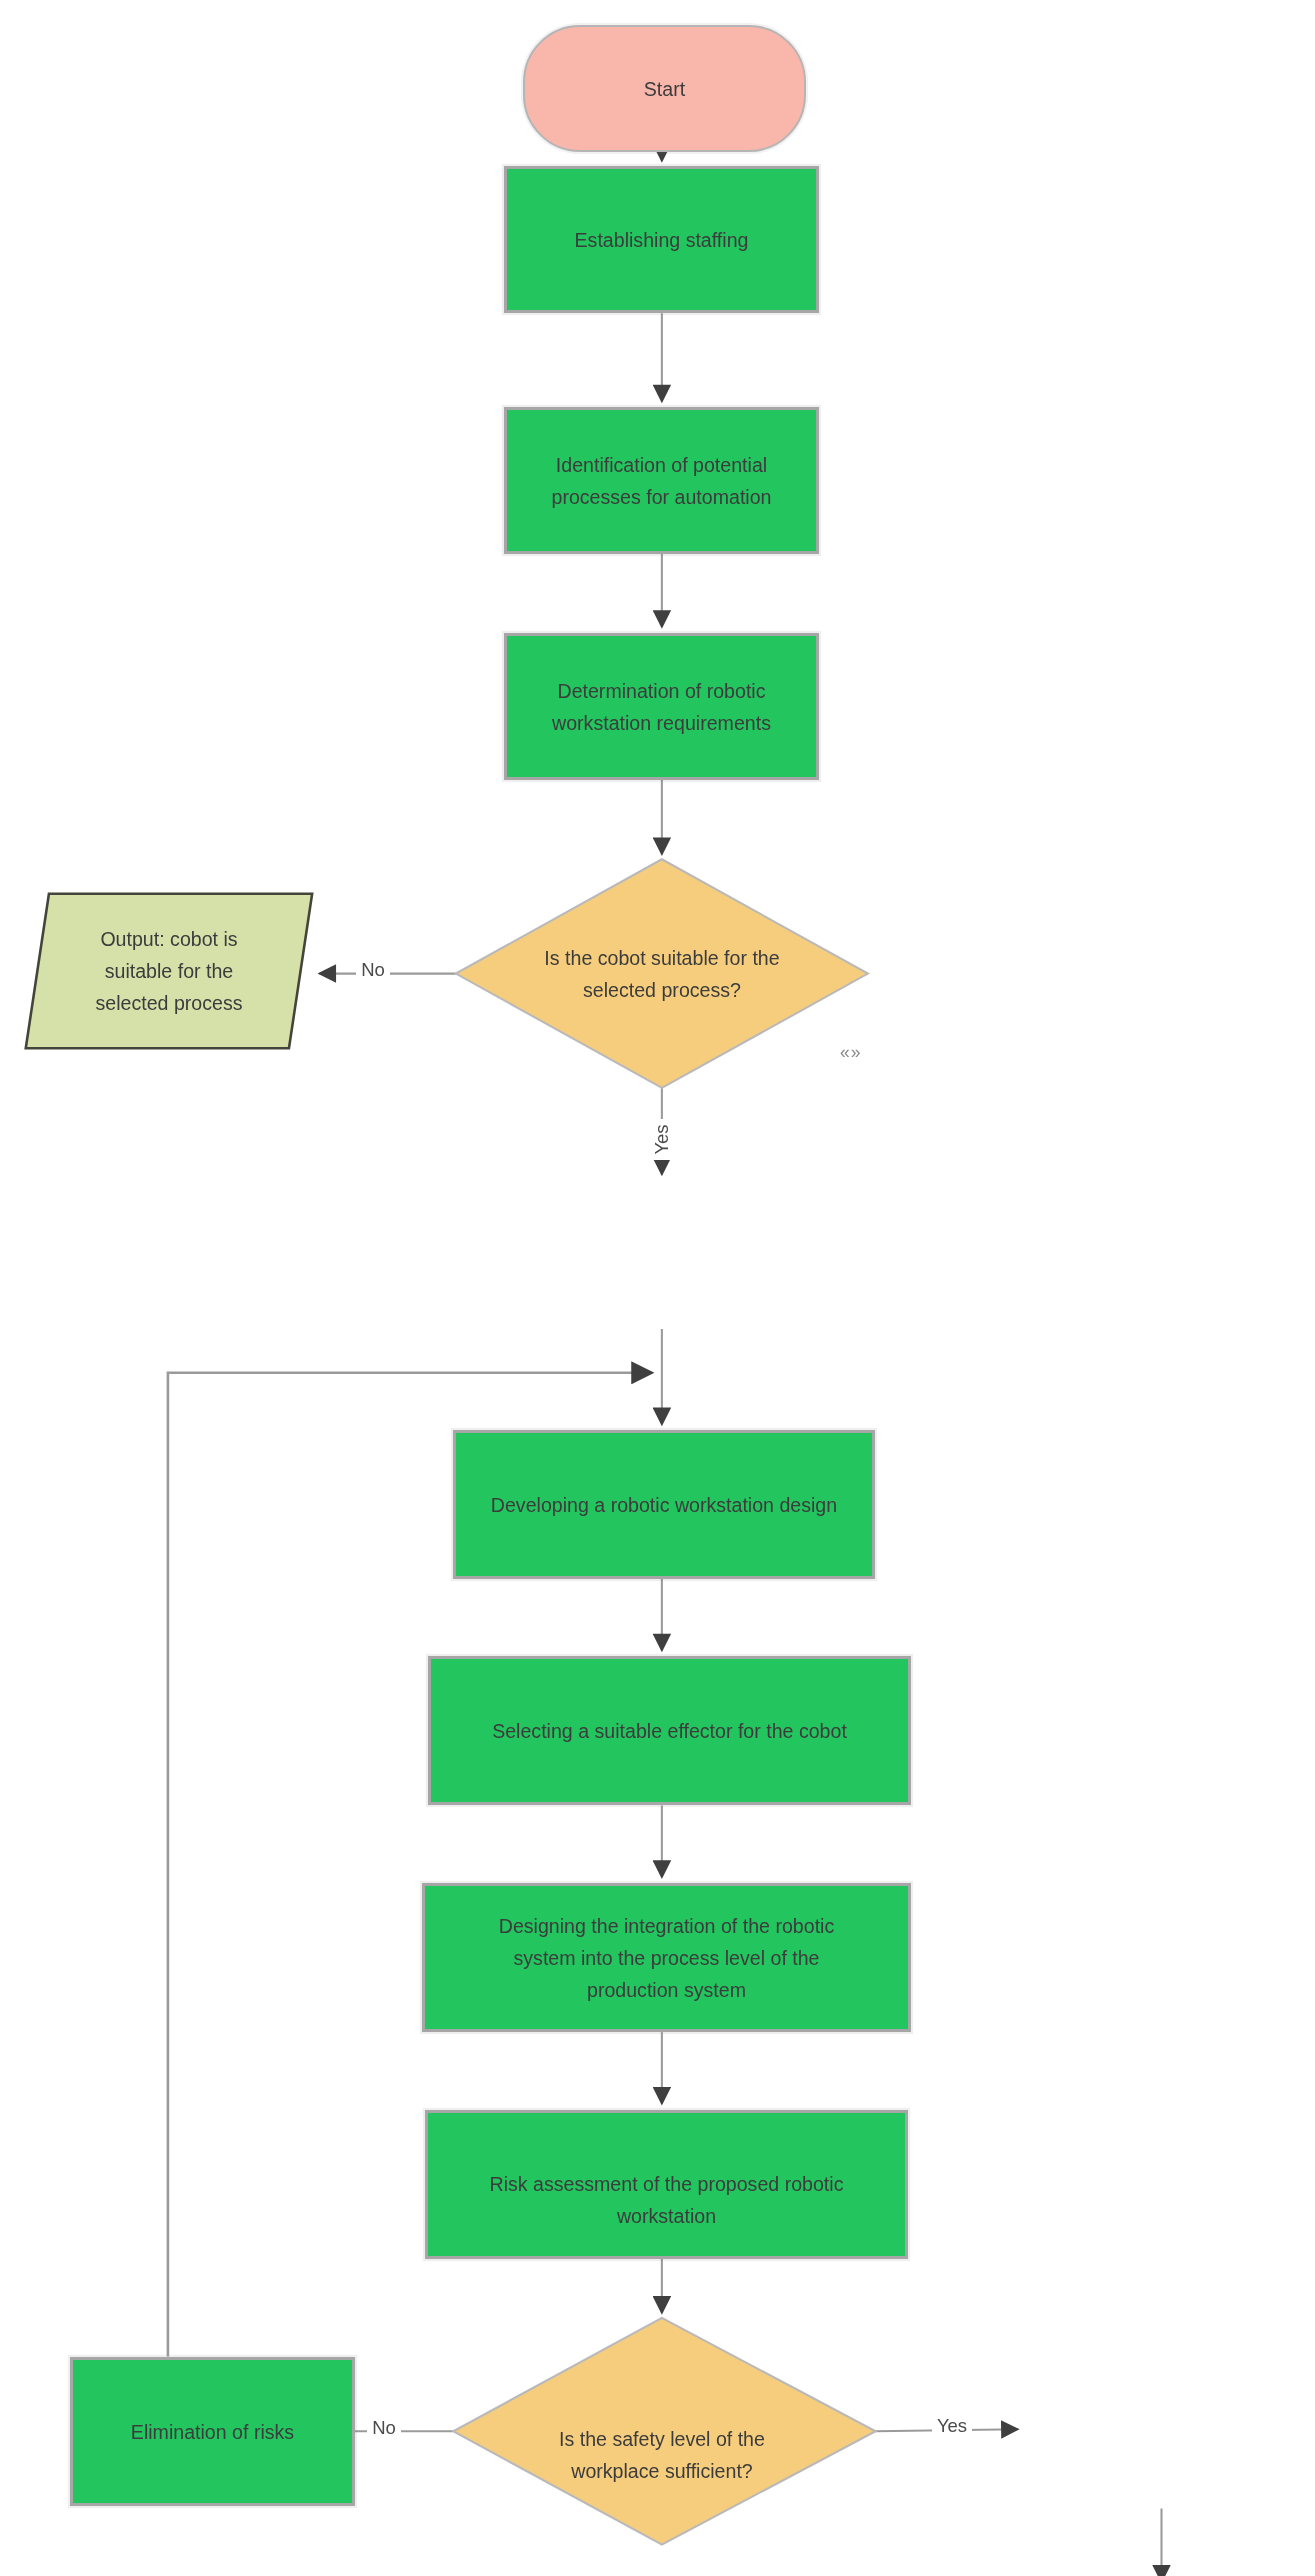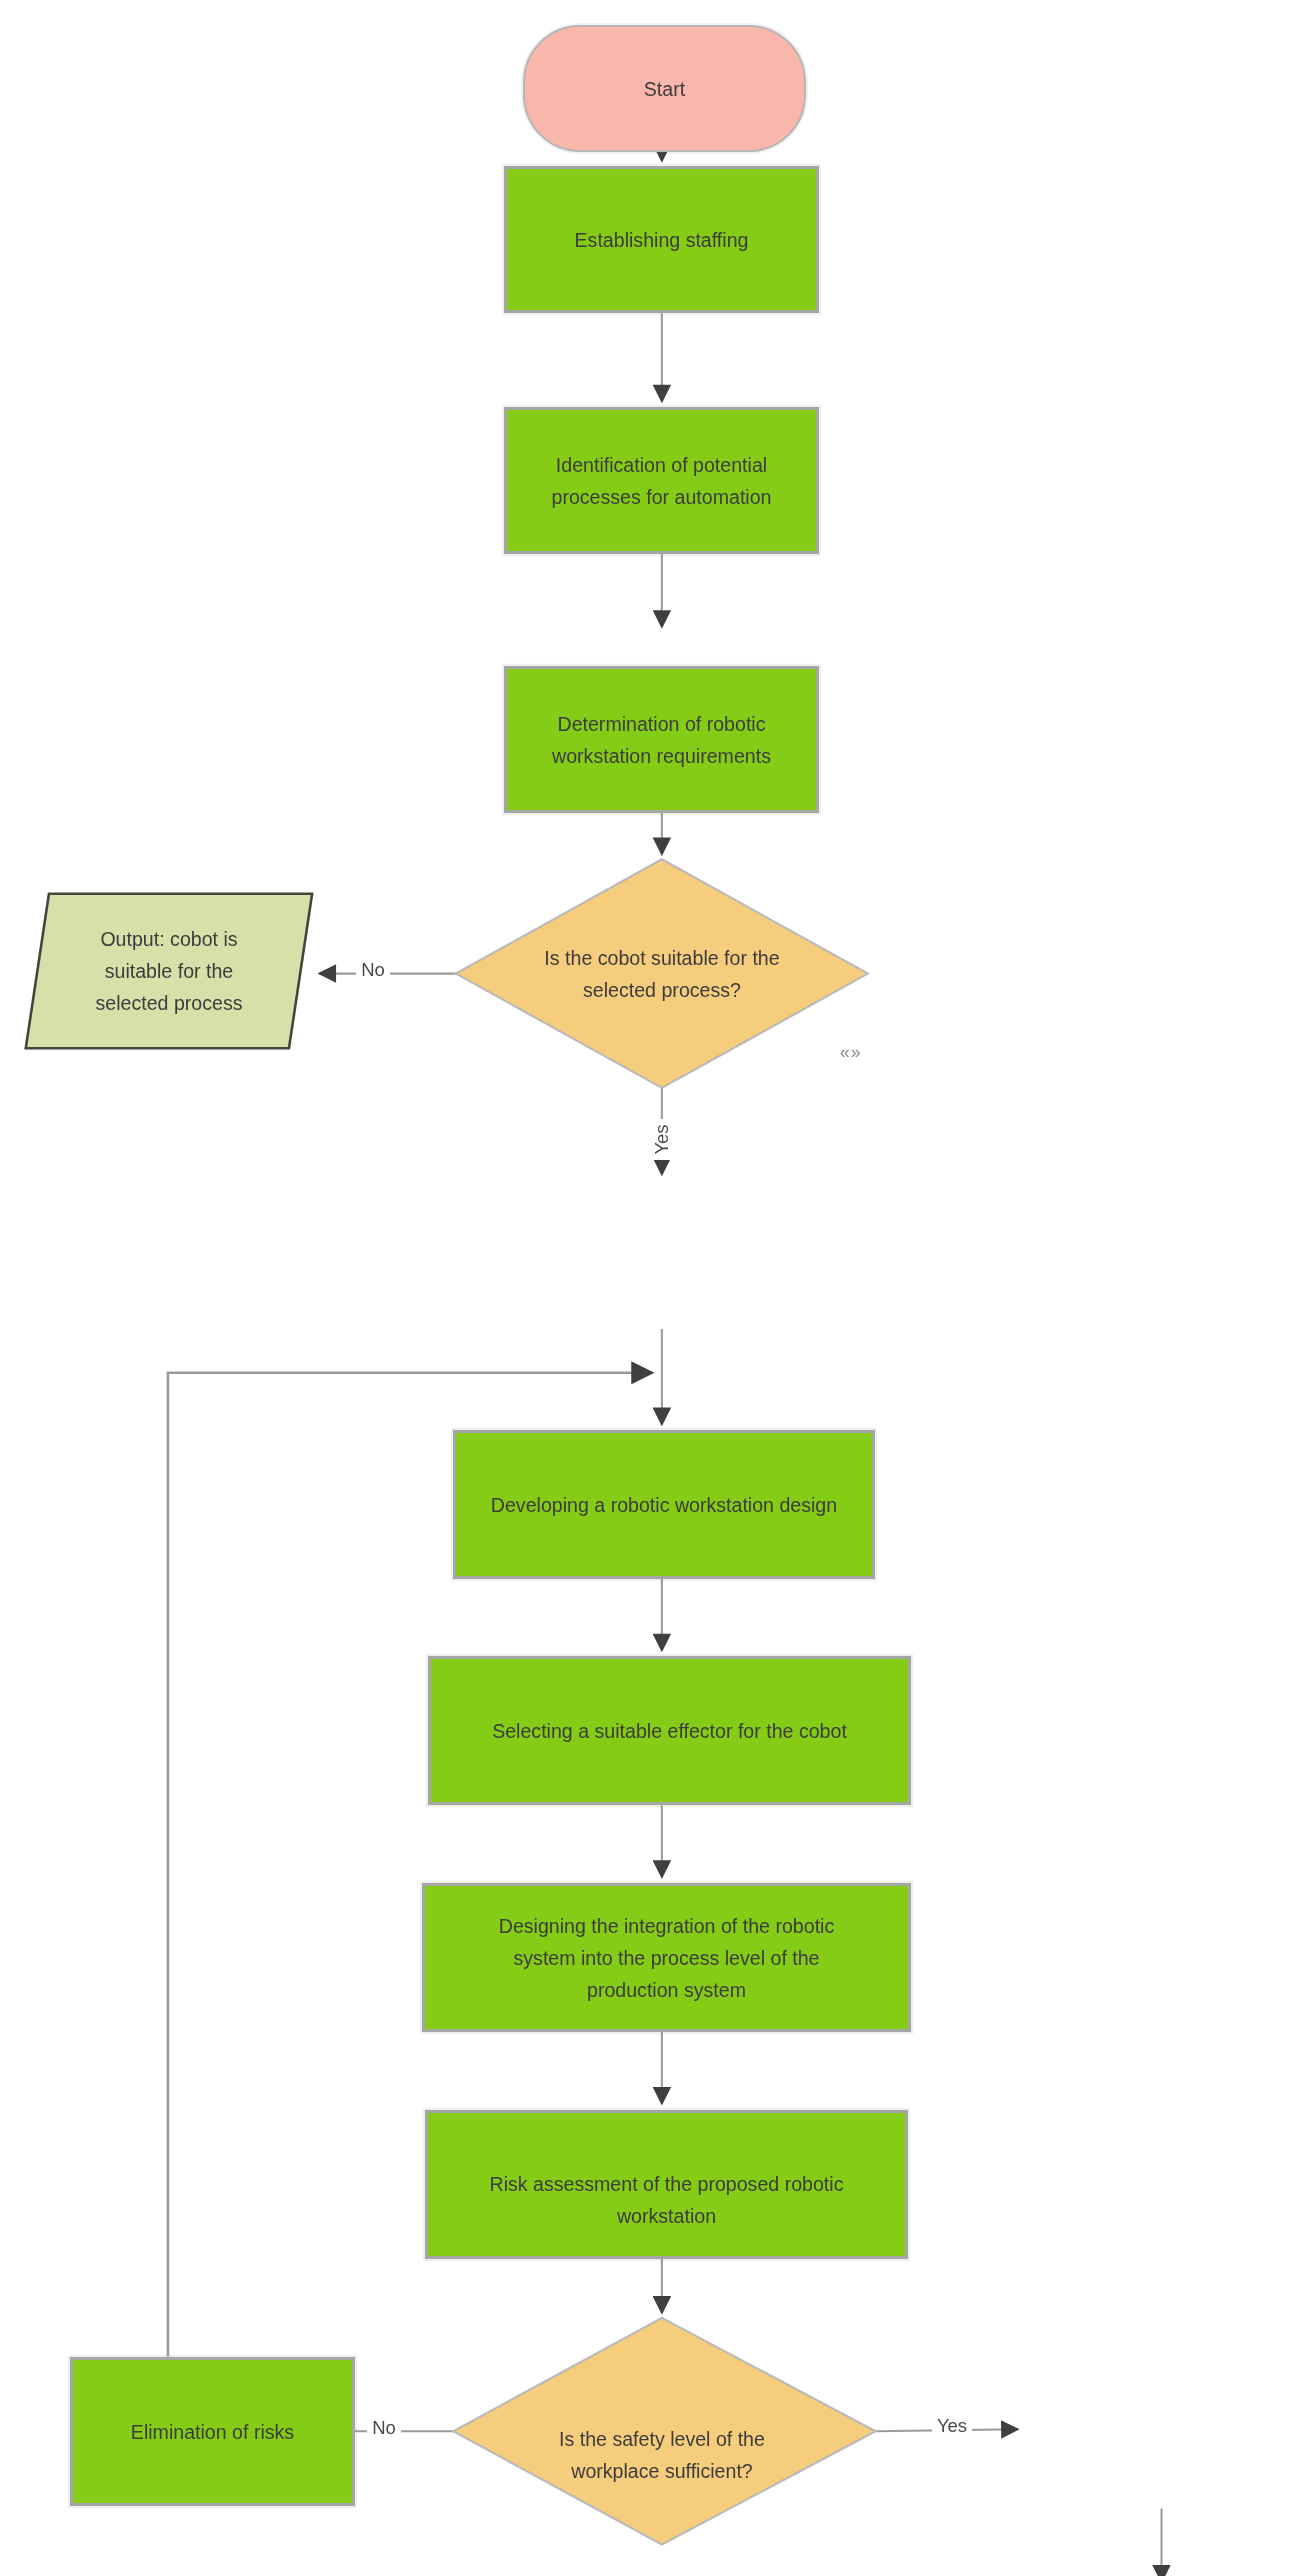--- a/index.html
+++ b/index.html
@@ -7,21 +7,21 @@
     position:relative;width:1315px;height:2692px;background:#ffffff;overflow:hidden;
     font-family:"Liberation Sans",sans-serif;color:#3c3c3c;
   }
   #edges{position:absolute;left:0;top:0;width:1315px;height:2692px;}
   .node{
     position:absolute;display:flex;align-items:center;justify-content:center;
     text-align:center;font-size:19.6px;line-height:32px;color:#3c3c3c;
     box-sizing:border-box;
   }
   .process{
-    background:#84cc16;border:3.1px solid #a6a6a6;
+    background:#22c55e;border:3.1px solid #a6a6a6;
     box-shadow:0 0 0 2.1px rgba(120,120,120,0.12);
   }
   .terminal{
     background:#f9b6ab;border:2.6px solid #b5b5b5;border-radius:57px;
     box-shadow:0 0 0 2.1px rgba(120,120,120,0.10);
   }
   .overlay-text{
     position:absolute;display:flex;align-items:center;justify-content:center;
     text-align:center;font-size:19.6px;line-height:32px;color:#3c3c3c;
   }
@@ -75,21 +75,21 @@
   </div>
 
   <div class="node process" style="left:504px;top:166px;width:315px;height:147px;">
     <span class="inner" style="width:268px;">Establishing staffing</span>
   </div>
 
   <div class="node process" style="left:504px;top:407px;width:315px;height:147px;">
     <span class="inner" style="width:242px;">Identification of potential processes for automation</span>
   </div>
 
-  <div class="node process" style="left:504px;top:633px;width:315px;height:147px;margin-top:33px;">
+  <div class="node process" style="left:504px;top:633px;width:315px;height:147px;">
     <span class="inner" style="width:242px;">Determination of robotic workstation requirements</span>
   </div>
 
 
   <div class="node process" style="left:453px;top:1430px;width:422px;height:149px;">
     <span class="inner" style="width:392px;">Developing a robotic workstation design</span>
   </div>
 
   <div class="node process" style="left:428px;top:1656px;width:483px;height:149px;">
     <span class="inner" style="width:443px;">Selecting a suitable effector for the cobot</span>

